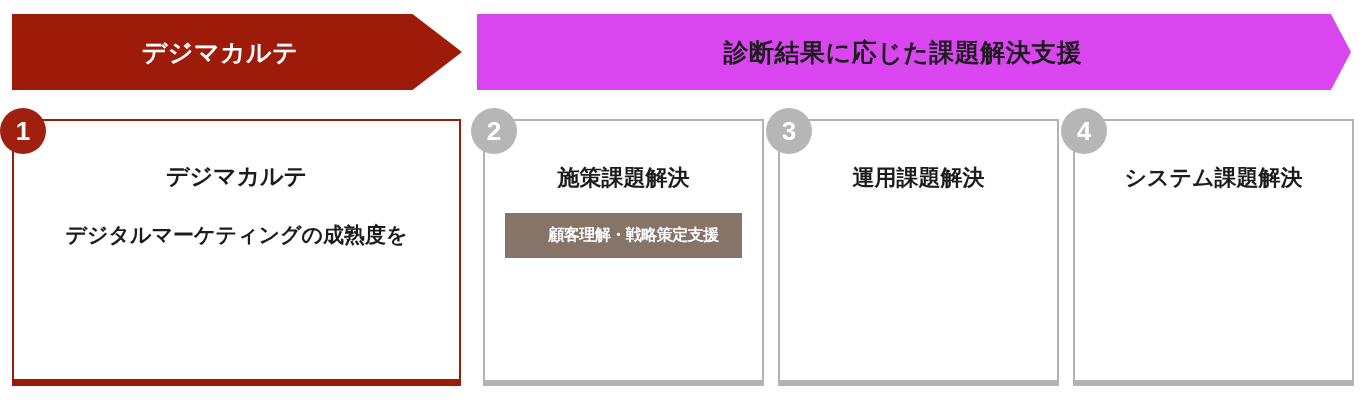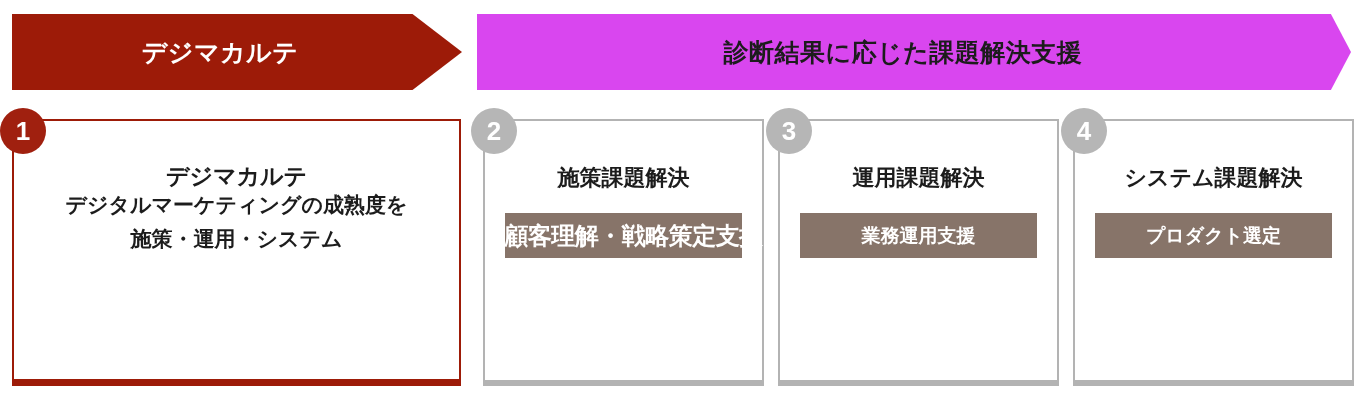--- a/index.html
+++ b/index.html
@@ -130,20 +130,21 @@
   
   #card-1-title {
     margin-top: 44px;
     font-size: 23px;
     font-weight: bold;
     color: #1c1c1c;
     text-align: center;
     line-height: 1;
   }
   #card-1-body {
+    margin-top: 30px;
     font-size: 21px;
     font-weight: bold;
     color: #1c1c1c;
     text-align: center;
     line-height: 1.62;
   }
   #card-1-body div { white-space: nowrap; }
 
   
   .card-title {
@@ -169,69 +170,66 @@
     background: #877469;
     color: #ffffff;
     font-size: 19px;
     font-weight: bold;
     display: flex;
     align-items: center;
     justify-content: center;
     white-space: nowrap;
     box-sizing: border-box;
   }
-  .tag.tag-tight { font-size: 24px; letter-spacing: -0.5px; padding-left: 20px; }
+  .tag.tag-tight { font-size: 16px; letter-spacing: -0.5px; padding-left: 20px; }
 </style>
 </head>
 <body>
 
 <div id="banner-primary" class="banner">
   <span class="banner-label">デジマカルテ</span>
 </div>
 
 <div id="banner-secondary" class="banner">
   <span class="banner-label">診断結果に応じた課題解決支援</span>
 </div>
 
 <div id="cards">
 
   <div id="card-1" class="card">
     <div class="card-inner">
       <div id="badge-1" class="badge">1</div>
       <div id="card-1-title">デジマカルテ</div>
       <div id="card-1-body">
         <div>デジタルマーケティングの成熟度を</div>
-        <div>施策・運用・システム</div>
       </div>
     </div>
   </div>
 
   <div id="card-2" class="card card-grey">
     <div class="card-inner">
       <div class="badge badge-grey">2</div>
       <div class="card-title">施策課題解決</div>
       <div class="tag-list">
         <div class="tag tag-tight">顧客理解・戦略策定支援</div>
       </div>
     </div>
   </div>
 
   <div id="card-3" class="card card-grey">
     <div class="card-inner">
       <div class="badge badge-grey">3</div>
       <div class="card-title">運用課題解決</div>
       <div class="tag-list">
-        <div class="tag">業務運用支援</div>
       </div>
     </div>
   </div>
 
   <div id="card-4" class="card card-grey">
     <div class="card-inner">
       <div class="badge badge-grey">4</div>
       <div class="card-title">システム課題解決</div>
       <div class="tag-list">
-        <div class="tag">プロダクト選定</div>
       </div>
     </div>
   </div>
 
 </div>
 
 </body></html>

